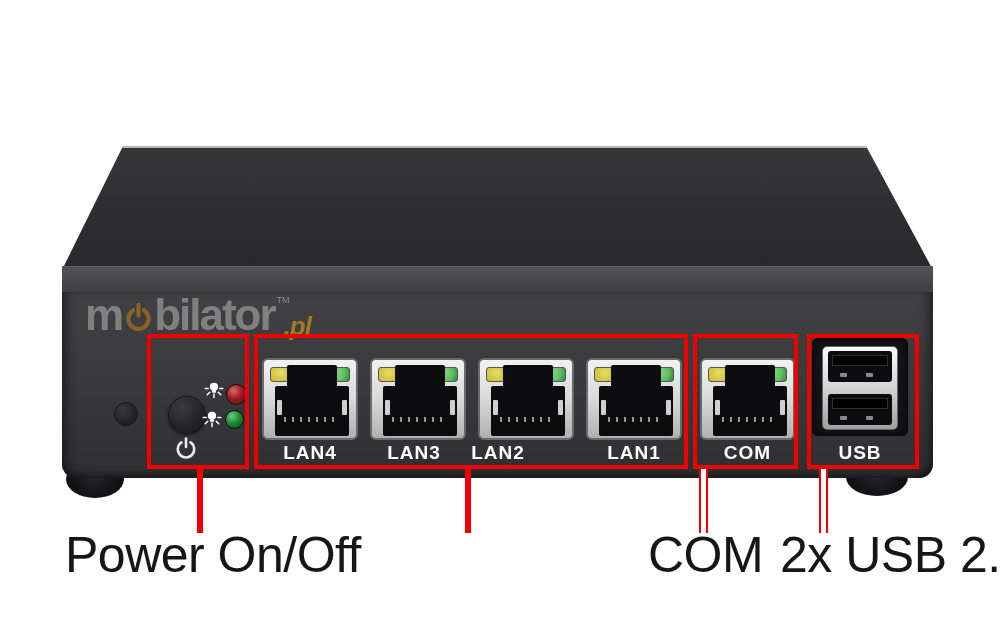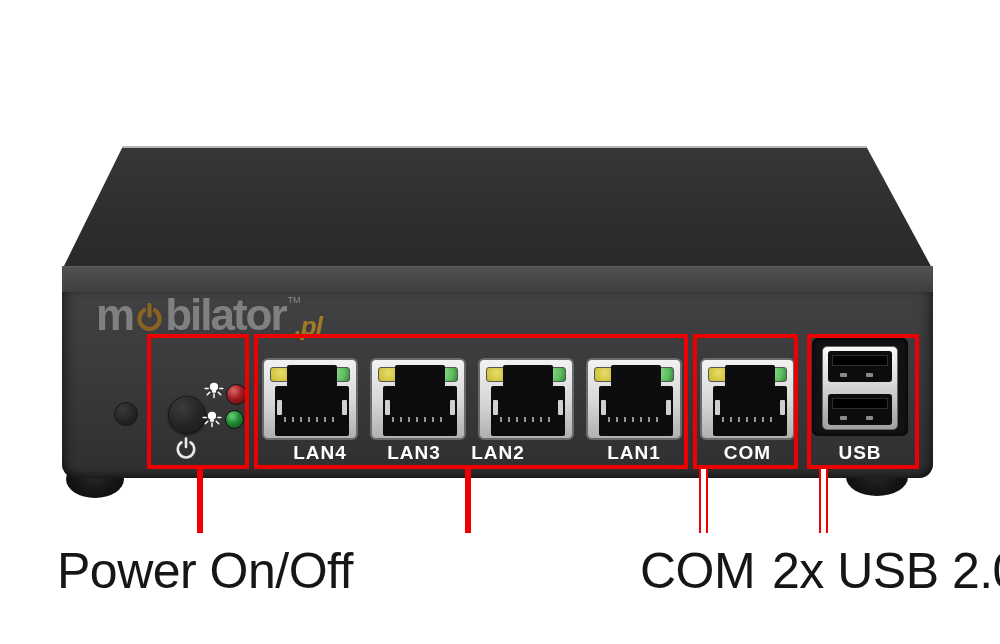--- a/index.html
+++ b/index.html
@@ -20,21 +20,21 @@
   .bevel-face{position:absolute;left:62px;top:266px;width:871px;height:28px;z-index:2;
             background:linear-gradient(180deg,#525254 0%,#3d3d3f 100%);
             border-top:1px solid #5e5e60;box-sizing:border-box;}
   .front-face{position:absolute;left:62px;top:292px;width:871px;height:186px;z-index:2;
             border-radius:0 0 14px 14px;
             background:linear-gradient(180deg,#414143 0%,#3a3a3c 45%,#2f2f31 100%);
             box-shadow:inset 10px 0 14px -8px rgba(0,0,0,.6), inset -10px 0 14px -8px rgba(0,0,0,.6),
                        inset 0 -8px 10px -6px rgba(0,0,0,.5);}
 
   
-  .logo{position:absolute;left:96px;top:293px;z-index:3;white-space:nowrap;opacity:.82;text-align:right;}
+  .logo{position:absolute;left:85px;top:293px;z-index:3;white-space:nowrap;opacity:.82;text-align:right;}
   .logo .lg{font-weight:bold;font-size:44px;line-height:44px;letter-spacing:-2px;
             color:#8f8f8f;vertical-align:top;}
   .logo-power-o{display:inline-block;width:29px;height:33px;margin:8px 1px 0 2px;vertical-align:top;}
   .logo .tm{display:inline-block;font-size:9px;color:#9a9a9a;vertical-align:top;margin:2px 0 0 2px;}
   .logo .tld{display:inline-block;font-size:26px;font-weight:bold;font-style:italic;color:#b8871f;
             vertical-align:top;margin:18px 0 0 -6px;letter-spacing:-1px;}
 
   
   .reset-button{position:absolute;left:114px;top:402px;width:24px;height:24px;border-radius:50%;z-index:3;
        background:radial-gradient(circle at 35% 30%, #39393b 0%, #232325 60%, #1a1a1c 100%);
@@ -88,22 +88,22 @@
   .ann-box.lan{left:254px;width:434px;}
   .ann-box.com{left:693px;width:105px;}
   .ann-box.usb{left:807px;width:112px;}
   .leader{position:absolute;top:469px;height:64px;z-index:5;}
   .leader.solid{width:6px;background:var(--annotation_red);}
   .leader.hollow{width:9px;background:#ffffff;border-left:2.5px solid var(--annotation_red);
         border-right:2.5px solid var(--annotation_red);box-sizing:border-box;}
   .leader.power{left:197px;} .leader.lan{left:465px;}
   .leader.com{left:699px;} .leader.usb{left:819px;}
 
-  .caption{position:absolute;top:544px;z-index:5;color:var(--caption_text);
-        font-size:50px;line-height:54px;letter-spacing:-0.5px;white-space:nowrap;}
+  .caption{position:absolute;top:528px;z-index:5;color:var(--caption_text);
+        font-size:50px;line-height:54px;letter-spacing:-0.5px;white-space:nowrap;margin-left:8px;}
   .caption.power{left:57px;} .caption.lan{left:403px;}
   .caption.com{left:640px;} .caption.usb{left:772px;}
 </style>
 </head>
 <body>
 
 <div class="stage">
 
   <div class="foot foot-left"></div>
   <div class="foot foot-right"></div>
@@ -195,21 +195,21 @@
     <div class="led-window yellow"></div>
     <div class="led-window green"></div>
     <div class="cav-top"></div>
     <div class="cav-main">
         <div class="notch l"></div>
         <div class="notch r"></div>
         <div class="pins"></div>
       </div>
   </div>
 
-  <div class="port-label" style="left:272px;width:96px">LAN4</div>
+  <div class="port-label" style="left:262px;width:96px">LAN4</div>
   <div class="port-label" style="left:366px;width:96px">LAN3</div>
   <div class="port-label" style="left:450px;width:96px">LAN2</div>
   <div class="port-label" style="left:586px;width:96px">LAN1</div>
   <div class="port-label" style="left:700px;width:95px">COM</div>
   <div class="port-label" style="left:812px;width:96px">USB</div>
 
   <div class="usb-recess">
     <div class="usb-frame">
       <div class="usb-slot top">
         <div class="tab"></div>

